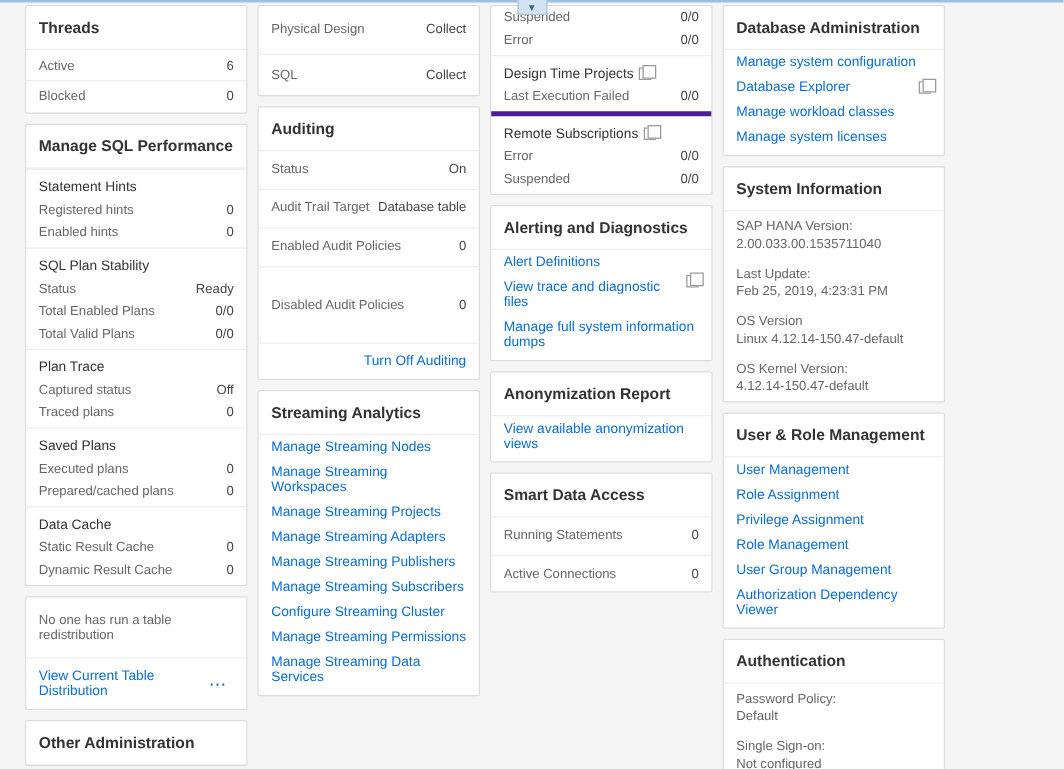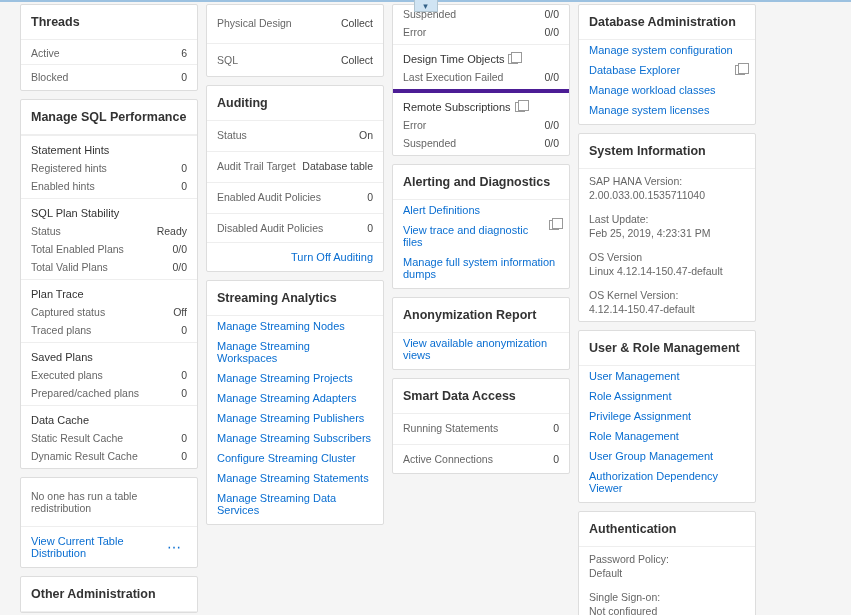--- a/index.html
+++ b/index.html
@@ -151,56 +151,56 @@
           <span class="v green">On</span>
         </div>
       <div class="row row-border" style="padding:8px 10px">
           <span>Audit Trail Target</span>
           <span class="v nowrap">Database table</span>
         </div>
       <div class="row row-border" style="padding:8px 10px">
           <span>Enabled Audit Policies</span>
           <span class="v">0</span>
         </div>
-      <div class="row row-border" style="padding:8px 10px">
+      <div class="row row-border" style="padding:24px 10px">
           <span>Disabled Audit Policies</span>
           <span class="v">0</span>
         </div>
       <div class="footer-link-row" style="justify-content:flex-end">
         <span class="link-inline">Turn Off Auditing</span>
       </div>
     </div>
 
     <div class="card">
       <div class="card-title">Streaming Analytics</div>
       <a class="link">Manage Streaming Nodes</a>
       <a class="link">Manage Streaming Workspaces</a>
       <a class="link">Manage Streaming Projects</a>
       <a class="link">Manage Streaming Adapters</a>
       <a class="link">Manage Streaming Publishers</a>
       <a class="link">Manage Streaming Subscribers</a>
       <a class="link">Configure Streaming Cluster</a>
-      <a class="link">Manage Streaming Statements</a>
+      <a class="link">Manage Streaming Permissions</a>
       <a class="link" style="padding-bottom:8px">Manage Streaming Data Services</a>
     </div>
   </div>
 
   <div class="col col3">
 
     <div class="card">
       <div class="row">
           <span>Suspended</span>
           <span class="v">0/0</span>
         </div>
       <div class="row pad-bottom">
           <span>Error</span>
           <span class="v">0/0</span>
         </div>
       <div class="sub-title" style="border-top:1px solid #eee;display:flex;align-items:center">
-        <span>Design Time Objects</span>
+        <span>Design Time Projects</span>
         <span class="icon-clone"></span>
       </div>
       <div class="row pad-bottom">
           <span>Last Execution Failed</span>
           <span class="v">0/0</span>
         </div>
       <div class="sub-title" style="border-top:4px solid #4c1d95;display:flex;align-items:center">
         <span>Remote Subscriptions</span>
         <span class="icon-clone"></span>
       </div>

